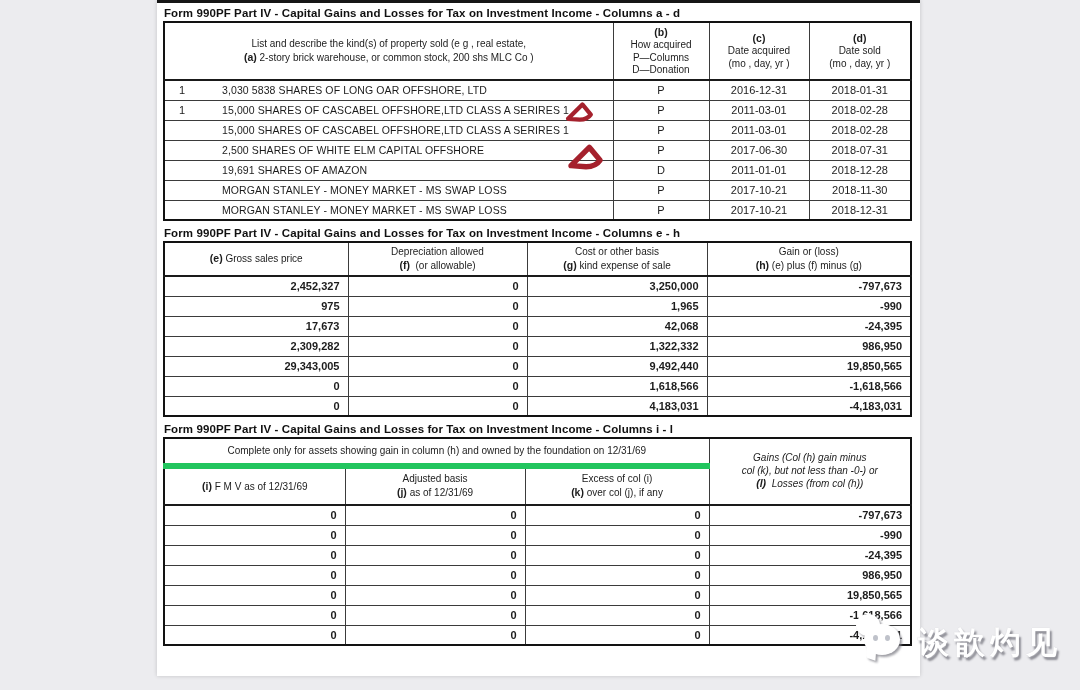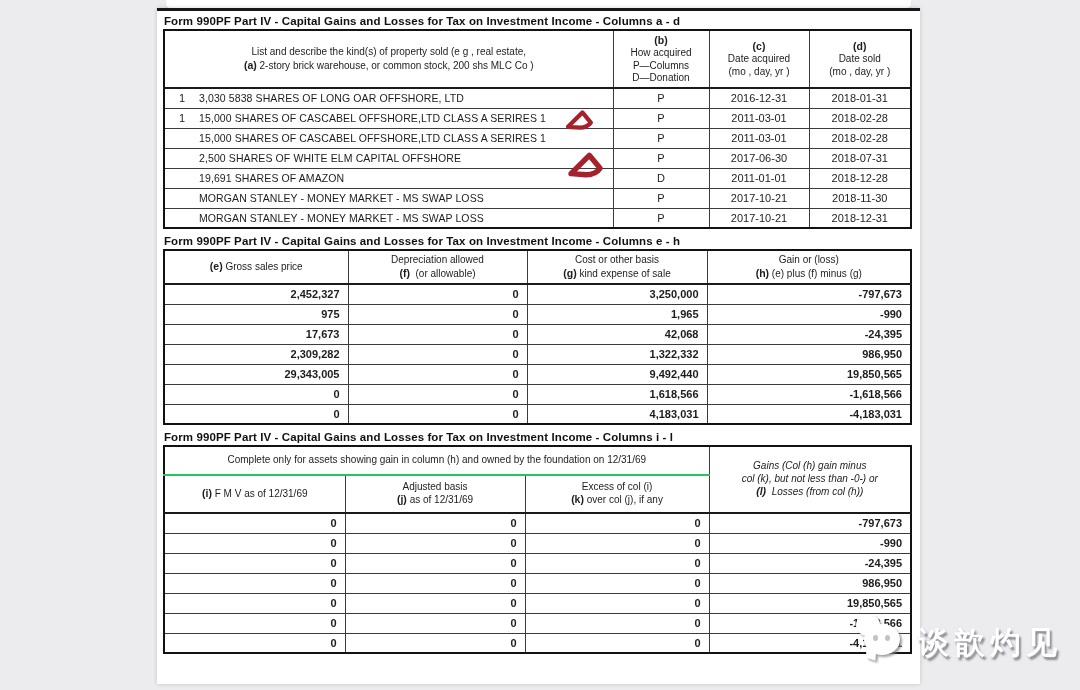--- a/index.html
+++ b/index.html
@@ -1,42 +1,42 @@
 <!DOCTYPE html>
 <html><head>
 <meta charset="utf-8">
 <style>
   * { margin:0; padding:0; box-sizing:border-box; }
   html,body { width:1080px; height:690px; overflow:hidden; }
   body { background:#ececef; font-family:"Liberation Sans", sans-serif; color:#1c1c1c; position:relative; }
 
   .top-strip { position:absolute; left:166px; top:0; width:745px; height:8px; background:#ffffff; border-radius:0 0 4px 4px; box-shadow:0 1px 2px rgba(0,0,0,.12); }
 
-  .page { position:absolute; left:157px; top:8px; width:763px; height:676px; background:#ffffff; box-shadow:0 0 4px rgba(0,0,0,.18); }
+  .page { position:absolute; left:157px; top:0; width:763px; height:676px; background:#ffffff; box-shadow:0 0 4px rgba(0,0,0,.18); }
 
   .sec-title { font-weight:bold; font-size:11.5px; letter-spacing:.1px; padding:3px 0 2px 7px; color:#111; }
   .sec-title.first { border-top:3px solid #161616; padding-top:4px; }
   .sec-title.later { margin-top:3px; }
 
   table { border-collapse:collapse; table-layout:fixed; width:747px; margin-left:6px; }
   table, th, td { border:1px solid #3b3b3b; }
   table { border:2px solid #121212; }
   th { font-size:10px; font-weight:normal; text-align:center; vertical-align:middle; line-height:12.5px; border-bottom:2px solid #1a1a1a; padding:2px 3px; }
   th b, .hdr-b { font-weight:bold; font-size:10.5px; }
   td { height:20px; font-size:10.5px; border-top:1.5px solid #2d2d2d; padding:0 6px; vertical-align:middle; white-space:nowrap; overflow:visible; }
   td.num { text-align:right; padding-right:8px; font-size:11px;font-weight:bold; }
   td.center { text-align:center; font-size:11px; }
   td.desc-cell { position:relative; padding-left:0; }
   .rnum { display:inline-block; width:34px; text-align:center; font-size:11px; }
-  .desc { font-size:10.5px; letter-spacing:.1px; }
+  .desc { font-size:10.5px; letter-spacing:.1px;margin-left:23px; }
 
   
   #tbl-ad th { height:58px; }
   #tbl-eh th { height:34px; }
-  #tbl-il th.span3 { height:24px; border-bottom:2px solid #22c55e; }
+  #tbl-il th.span3 { height:24px; border-bottom:6px solid #22c55e; }
   #tbl-il th.sub { height:31px; }
   #tbl-il th.coll { height:67px;font-style:italic; }
 
   .tri { position:absolute; overflow:visible; pointer-events:none; }
 
   .watermark { position:absolute; left:848px; top:612px; width:200px; height:60px; }
   .wm-icon { position:absolute; left:0; top:0; width:58px; height:48px; filter:drop-shadow(2px 2px 1px rgba(125,125,133,.75)); }
   .wm-bubble-small { position:absolute; left:8px; top:2px; width:24px; height:22px; background:#fff; border-radius:50%; }
   .wm-bubble-big { position:absolute; left:16px; top:12px; width:36px; height:31px; background:#fff; border-radius:50%; }
   .wm-bubble-big::after { content:""; position:absolute; left:2px; bottom:-4px; width:10px; height:10px; background:#fff; transform:rotate(18deg) skew(14deg); border-radius:0 0 0 3px; }

